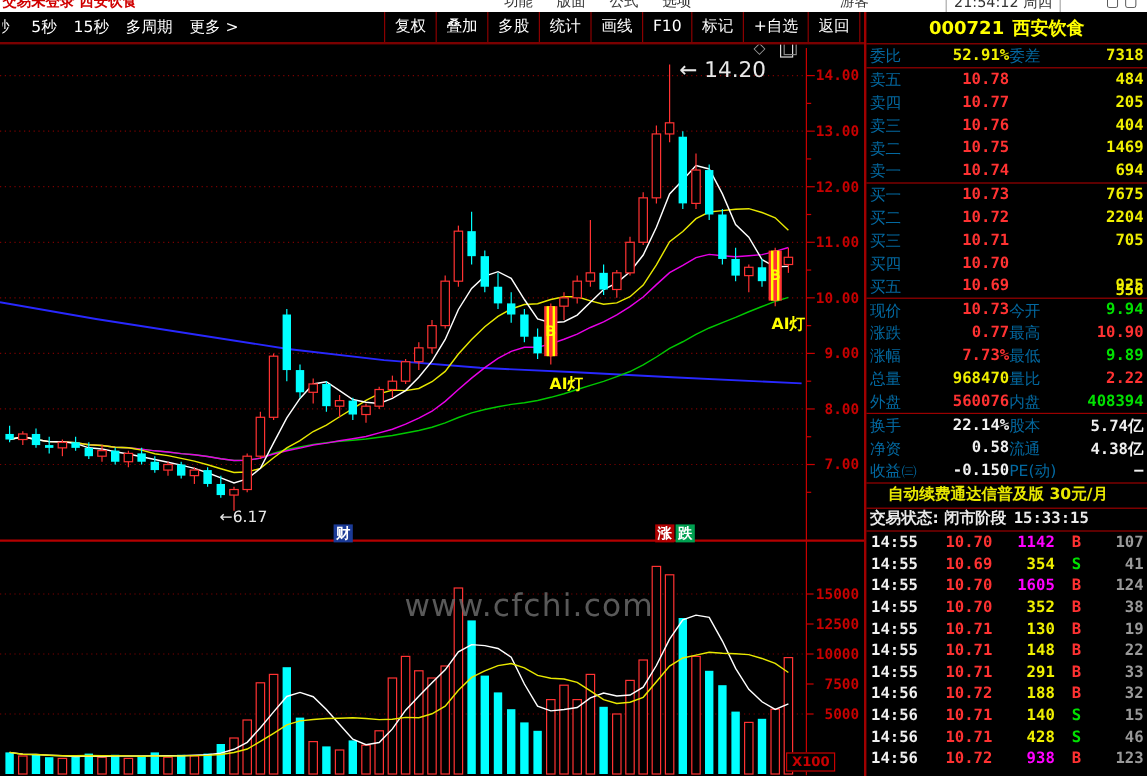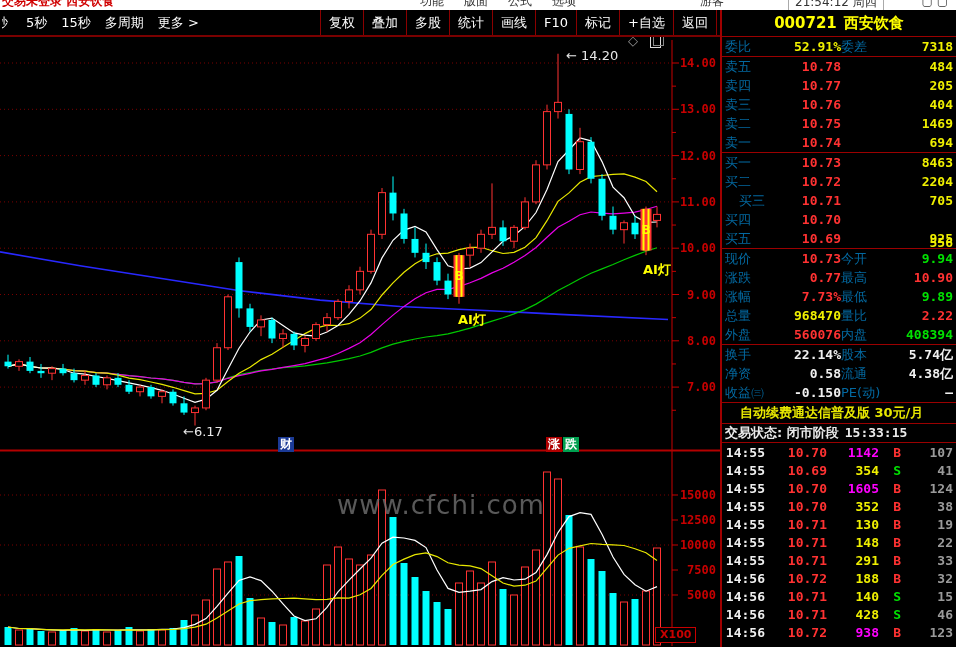--- a/index.html
+++ b/index.html
@@ -19,21 +19,21 @@
   #period-tabs{display:flex;align-items:center;gap:14px;color:#fff;font-size:13px;margin-left:2px;}
   #period-tabs .tab{cursor:default;white-space:nowrap;}
   #clip-tab{display:inline-block;width:10px;overflow:hidden;}
   #clip-tab span{display:inline-block;margin-left:-7px;}
   #btns{position:absolute;right:239px;top:0;height:38px;display:flex;}
   #btns .tbtn{height:25px;line-height:25px;padding:0 8px;color:#fff;font-size:13px;
               border-left:1px solid #8b0000;white-space:nowrap;}
   #btns .tbtn:last-child{border-right:1px solid #8b0000;}
   
   .ov{position:absolute;z-index:4;white-space:nowrap;}
-  #anno-high{left:566px;top:48px;color:#e8e8e8;font-size:13px;}
+  #anno-high{left:566px;top:48px;color:#e8e8e8;font-size:18px;}
   #anno-low{left:183px;top:424px;color:#e8e8e8;font-size:13px;}
   .ai-label{color:#ffff00;font-size:13px;font-weight:bold;}
   #ai1{left:458px;top:311px;}
   #ai2{left:643px;top:261px;}
   .badge{height:15px;line-height:15px;padding:0 2px;font-size:12px;color:#fff;font-weight:bold;}
   #badge-cai{left:278px;top:437px;background:#1b3a96;}
   #badge-zhang{left:546px;top:437px;background:#b00000;}
   #badge-die{left:563px;top:437px;background:#00a050;}
   #watermark{left:337px;top:490px;color:#707070;font-size:26px;letter-spacing:1px;opacity:.8;}
   #x100{left:655px;top:627px;border:1px solid #c80000;color:#c80000;font-size:11px;
@@ -389,29 +389,29 @@
         <div class="prow">
           <span class="lbl" style="width: 40px;">卖一</span>
           <span class="num red" style="width: 76px;">10.74</span>
           <span class="num yel" style="flex: 1 1 0%;">694</span>
         </div>
       </div>
     <div class="sec" id="bids">
         <div class="prow">
           <span class="lbl" style="width: 40px;">买一</span>
           <span class="num red" style="width: 76px;">10.73</span>
-          <span class="num yel" style="flex: 1 1 0%;">8463</span>
+          <span class="num yel" style="flex: 1 1 0%;">7675</span>
         </div>
         <div class="prow">
           <span class="lbl" style="width: 40px;">买二</span>
           <span class="num red" style="width: 76px;">10.72</span>
           <span class="num yel" style="flex: 1 1 0%;">2204</span>
         </div>
         <div class="prow">
-          <span class="lbl" style="width: 40px; text-align: right;">买三</span>
+          <span class="lbl" style="width: 40px;">买三</span>
           <span class="num red" style="width: 76px;">10.71</span>
           <span class="num yel" style="flex: 1 1 0%;">705</span>
         </div>
         <div class="prow">
           <span class="lbl" style="width: 40px;">买四</span>
           <span class="num red" style="width: 76px;">10.70</span>
           <span class="num yel" style="flex: 1 1 0%; margin-top: 46px;">556</span>
         </div>
         <div class="prow">
           <span class="lbl" style="width: 40px;">买五</span>

